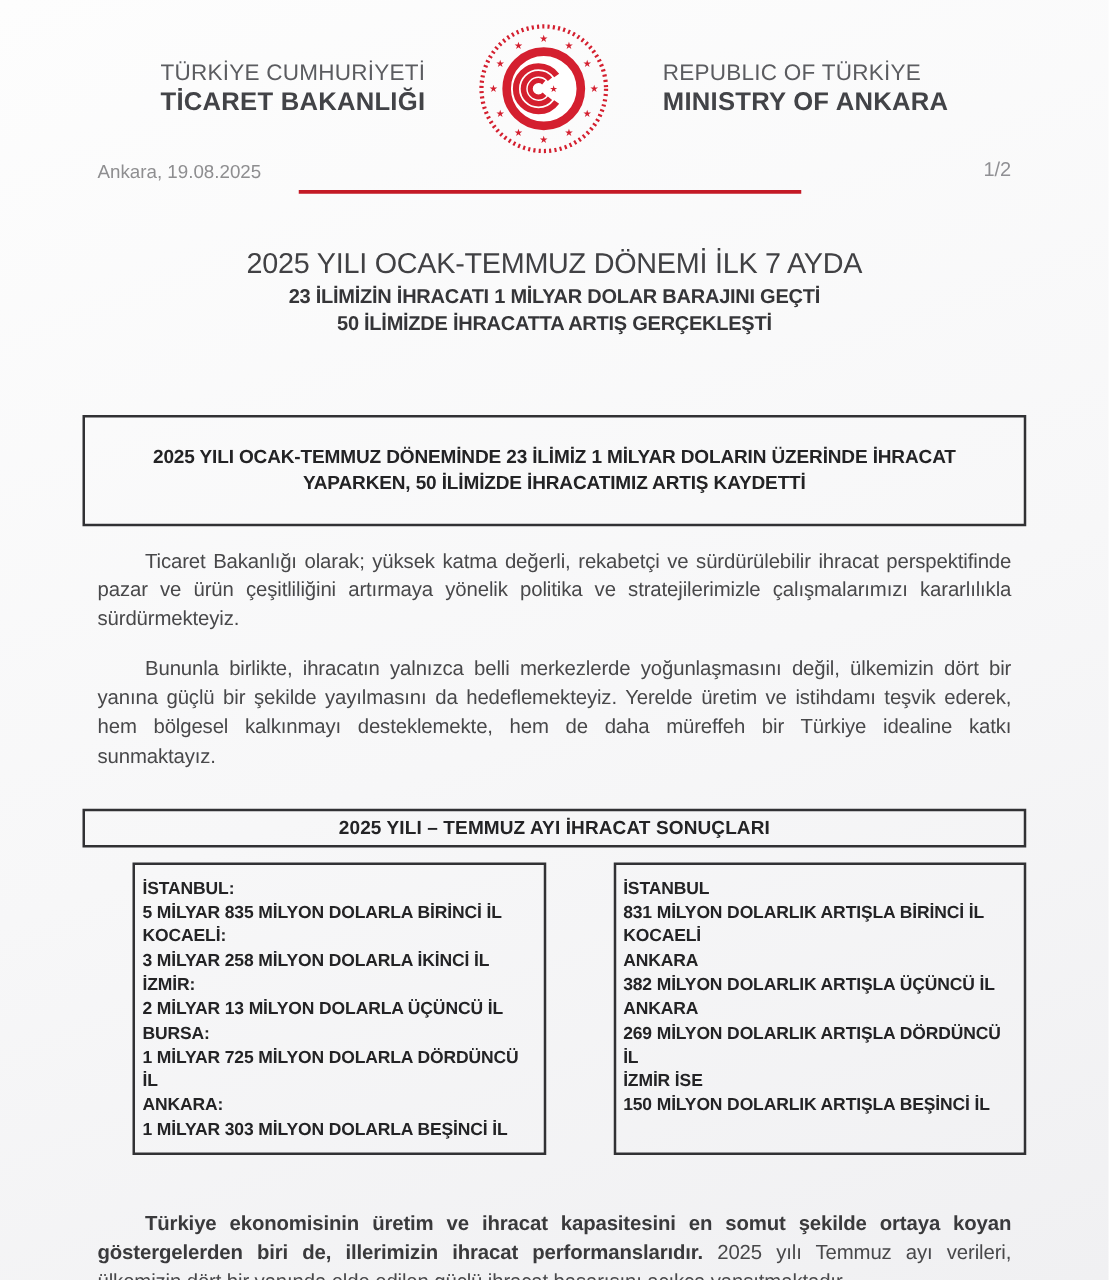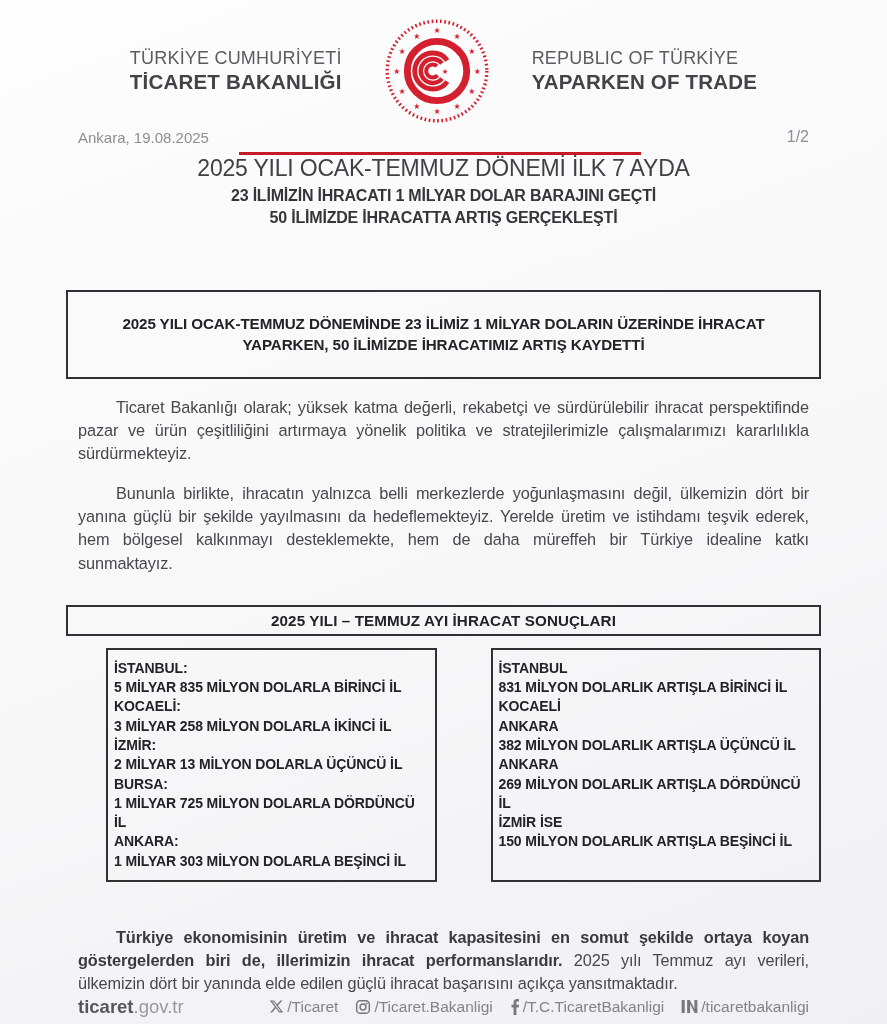--- a/index.html
+++ b/index.html
@@ -26,21 +26,21 @@
   .org-line1{font-size:18px;color:#5B5C60;letter-spacing:.2px;}
   .org-line2{font-size:20.5px;font-weight:700;color:#424347;letter-spacing:.2px;}
   .emblem{width:106px;height:106px;flex:0 0 auto;}
   
   .dateline-row{display:flex;justify-content:space-between;align-items:flex-end;margin:4px 40px 0 40px;gap:29px;}
   .dateline{font-size:15px;color:var(--muted);}
   .page-indicator{font-size:16px;color:#909094;}
   .rule{position:relative;height:3px;background:#CDCDD0;margin:6px 40px 0 40px;}
   .rule-red{position:absolute;left:22%;width:55%;top:0;height:3px;background:var(--accent-red);}
   
-  .title-block{text-align:center;line-height:1.42;}
+  .title-block{text-align:center;margin-top:42px;line-height:1.42;}
   .title-line1{font-size:23px;font-weight:400;color:#414144;letter-spacing:-.2px;}
   .title-line2{font-size:16px;font-weight:700;color:#353538;letter-spacing:-.2px;}
   .center-rule{width:523px;height:4px;background:var(--accent-red);margin:34px auto 0 auto;}
   
   .box{border:2px solid var(--ink);background:transparent;}
   .highlight-box{
     margin:26px 28px 0 28px;padding:21px 26px;
     font-size:15.2px;font-weight:700;color:#232325;text-align:center;line-height:1.4;letter-spacing:-.1px;
   }
   
@@ -106,21 +106,21 @@
 
         <circle cx="46" cy="50" r="17" fill="none" stroke="#D41F2F" stroke-width="4.6" pathLength="100" stroke-dasharray="80 20" stroke-dashoffset="90"></circle>
         <circle cx="46" cy="50" r="11.3" fill="none" stroke="#D41F2F" stroke-width="4.2" pathLength="100" stroke-dasharray="78 22" stroke-dashoffset="89"></circle>
         <circle cx="46" cy="50" r="6.2" fill="none" stroke="#D41F2F" stroke-width="3.8" pathLength="100" stroke-dasharray="76 24" stroke-dashoffset="88"></circle>
         <text x="57.5" y="52.4" fill="#D41F2F" font-size="7" text-anchor="middle" font-family="'DejaVu Sans',sans-serif">★</text>
       </svg>
     </div>
 
     <div class="org org-en">
       <div class="org-line1">REPUBLIC OF TÜRKİYE</div>
-      <div class="org-line2">YAPARKEN OF TRADE</div>
+      <div class="org-line2">MINISTRY OF ANKARA</div>
     </div>
   </header>
 
   <div class="dateline-row">
     <span class="dateline">Ankara, 19.08.2025</span>
     <span class="page-indicator">1/2</span>
   </div>
   <div class="rule">
     <span class="rule-red"></span>
   </div>

